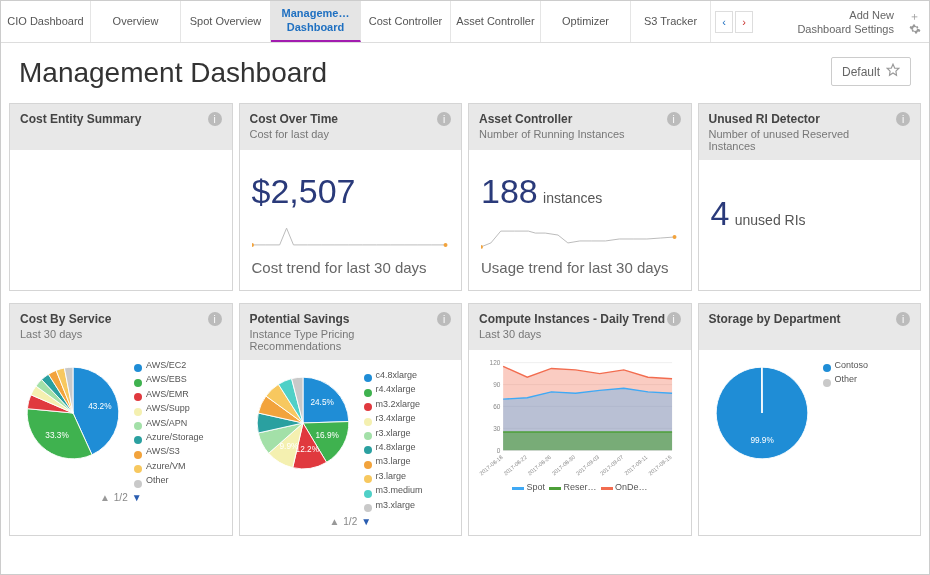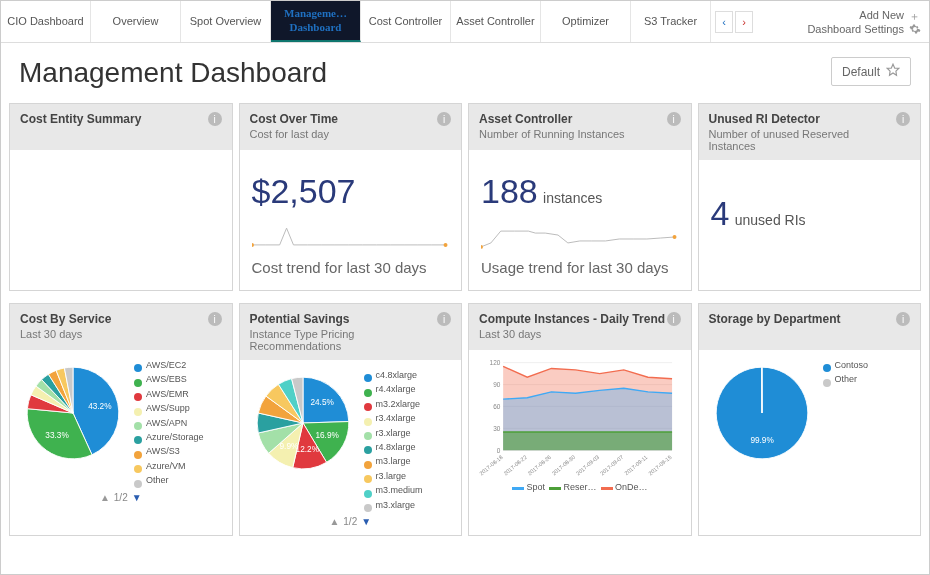--- a/index.html
+++ b/index.html
@@ -1,24 +1,24 @@
 <!DOCTYPE html>
 <html><head>
 <meta charset="utf-8">
 <style>
 * { box-sizing: border-box; margin: 0; padding: 0; }
 body { font-family: "Segoe UI", Arial, sans-serif; font-size: 12px; color: #444; background: #fff; width: 930px; height: 575px; border: 1px solid #ccc; overflow: hidden; }
 .tabs { display: flex; align-items: stretch; border-bottom: 1px solid #ddd; height: 42px; }
 .tab { flex: 0 0 auto; width: 90px; display: flex; align-items: center; justify-content: center; text-align: center; font-size: 11px; color: #555; border-right: 1px solid #e5e5e5; cursor: pointer; line-height: 1.2; padding: 2px 4px; }
-.tab.active { border-bottom: 2px solid #0f766e; color: #1f70c1; font-weight: 600; background: #0f172a; font-family: Liberation Serif, serif; }
+.tab.active { border-bottom: 2px solid #a21caf; color: #1f70c1; font-weight: 600; background: #e5e5e5; }
 .tab-nav { display: flex; align-items: center; padding: 0 4px; gap: 2px; }
 .tab-nav button { width: 18px; height: 22px; border: 1px solid #ddd; background: #fff; color: #1f70c1; cursor: pointer; font-size: 11px; }
 .tab-nav button.next { color: #c9302c; }
 .tab-right { margin-left: auto; display: flex; flex-direction: column; align-items: flex-end; justify-content: center; padding: 2px 8px; font-size: 11px; color: #666; gap: 2px; }
-.tab-right .row { display: flex; align-items: center; gap: 5px; cursor: pointer; }
+.tab-right .row { display: flex; align-items: center; gap: 15px; cursor: pointer; }
 .icon { display: inline-flex; width: 12px; height: 12px; color: #999; }
 .header { display: flex; align-items: flex-start; justify-content: space-between; padding: 14px 18px 10px; }
 .header h1 { font-size: 28px; font-weight: 400; color: #333; }
 .default-btn { border: 1px solid #ccc; background: #fff; padding: 5px 10px; font-size: 12px; display: flex; align-items: center; gap: 6px; color: #666; cursor: pointer; border-radius: 2px; }
 .grid { display: grid; grid-template-columns: repeat(4, 1fr); gap: 6px; padding: 4px 8px 8px; }
 .card { border: 1px solid #d5d5d5; background: #fff; display: flex; flex-direction: column; min-width: 0; }
 .card-head { background: #e8e8e8; padding: 8px 10px; display: flex; align-items: flex-start; justify-content: space-between; min-height: 46px; }
 .card-title { font-size: 12px; font-weight: 600; color: #444; }
 .card-sub { font-size: 11px; color: #777; font-weight: 400; margin-top: 2px; }
 .info-icon { width: 14px; height: 14px; border-radius: 50%; background: #bbb; color: #fff; font-size: 10px; display: flex; align-items: center; justify-content: center; flex-shrink: 0; cursor: pointer; }

